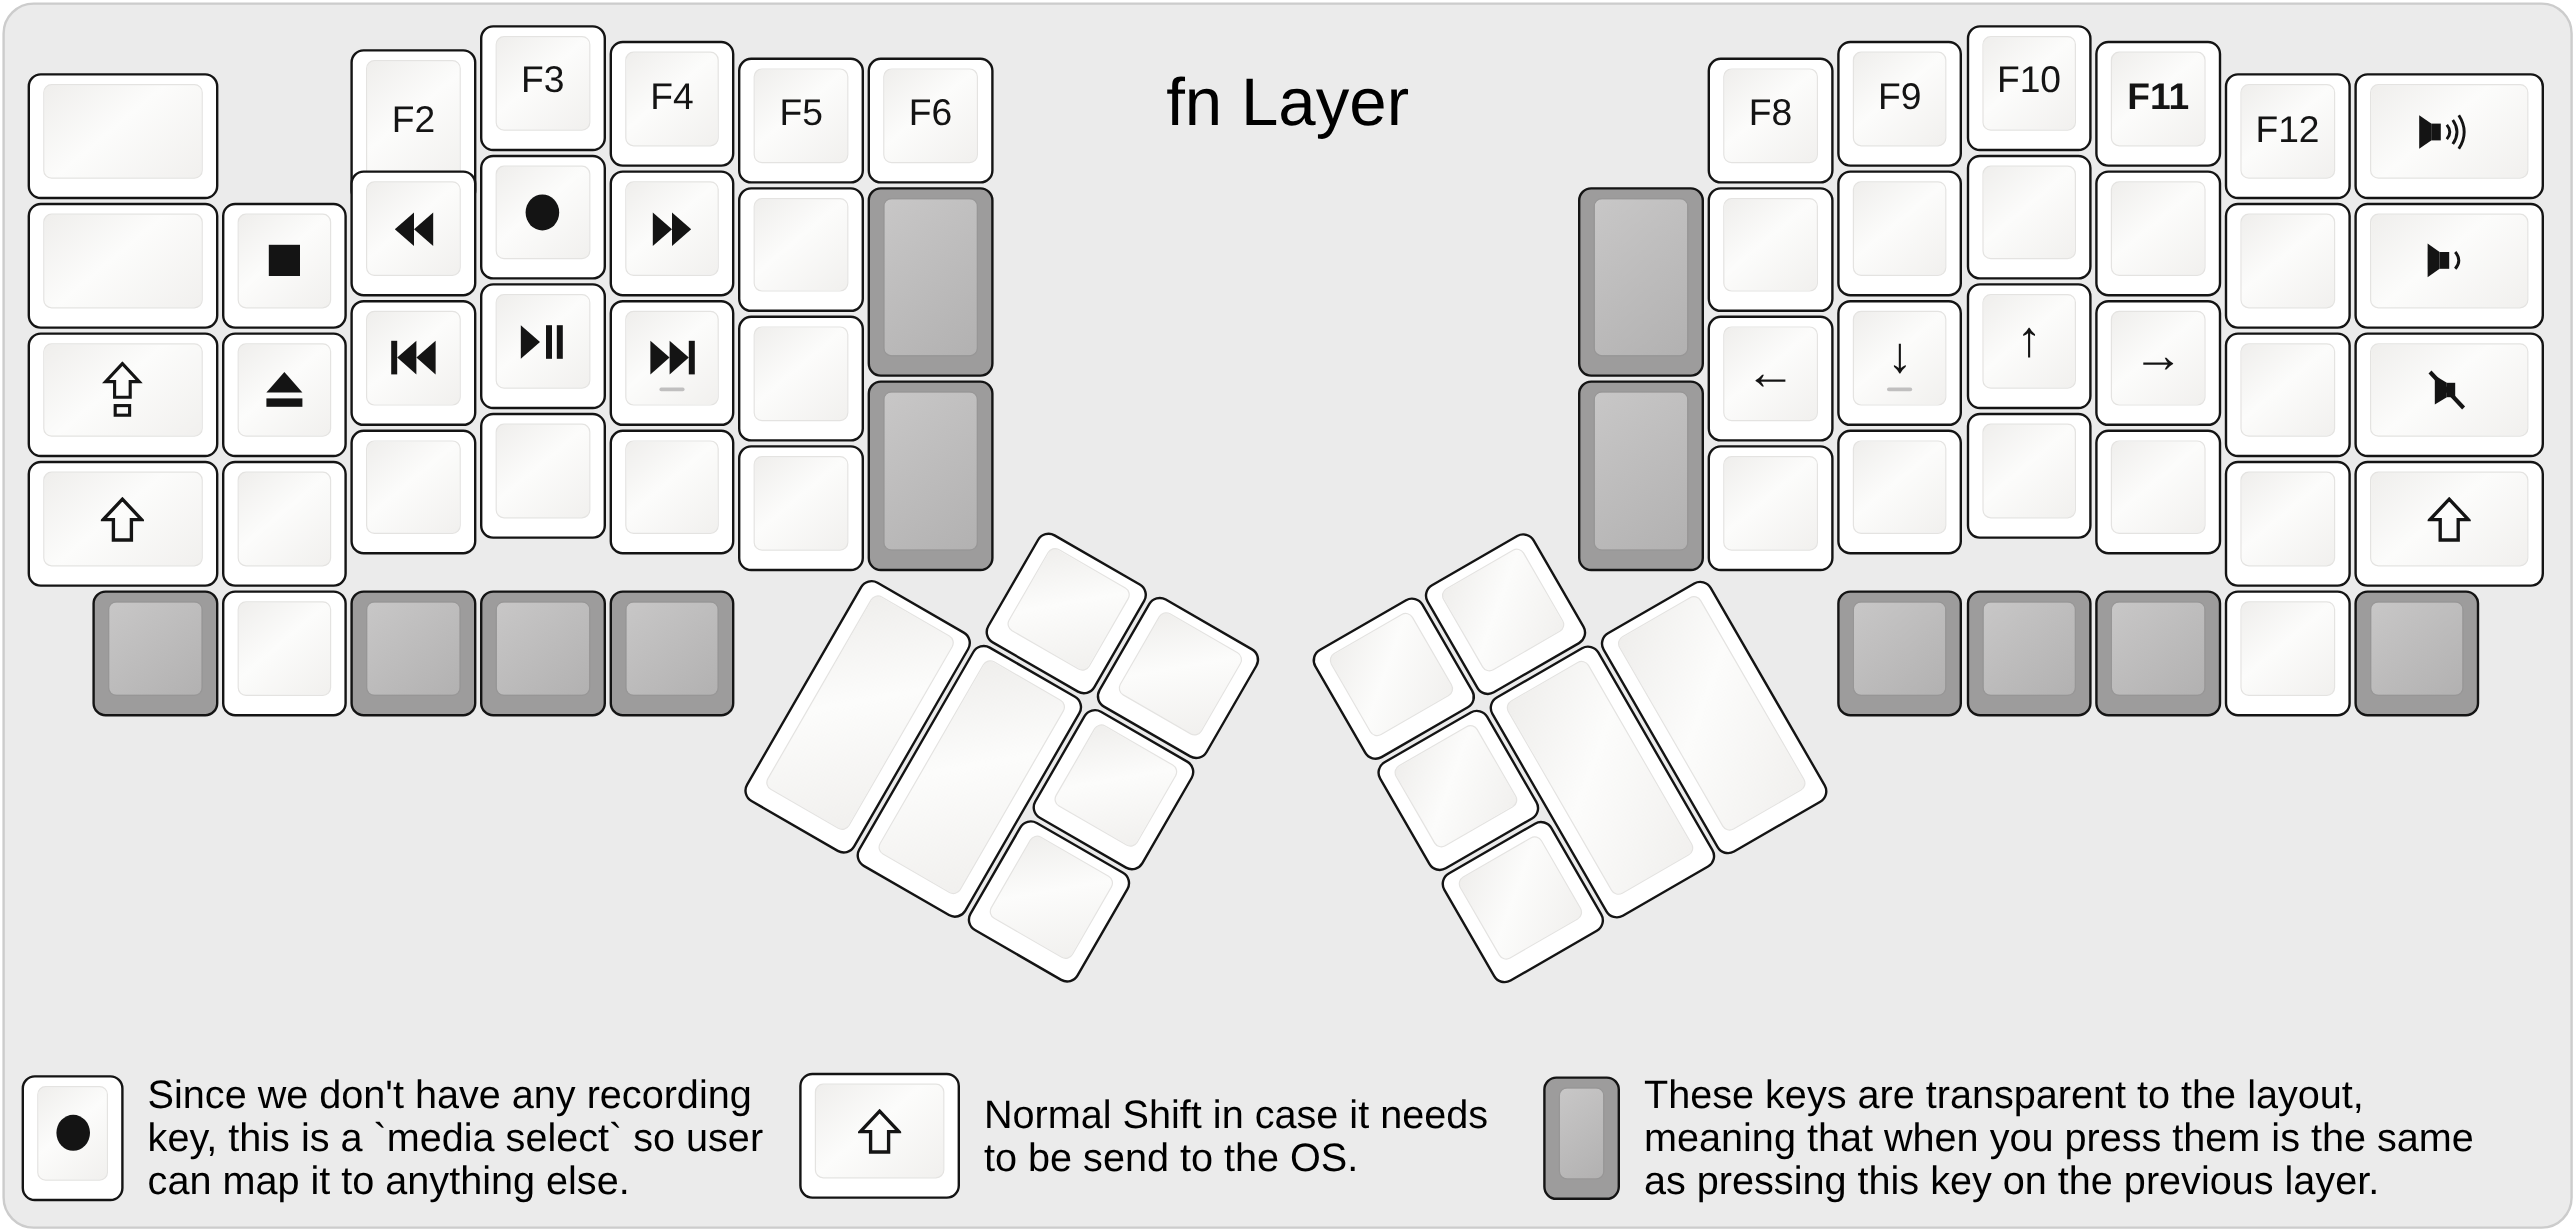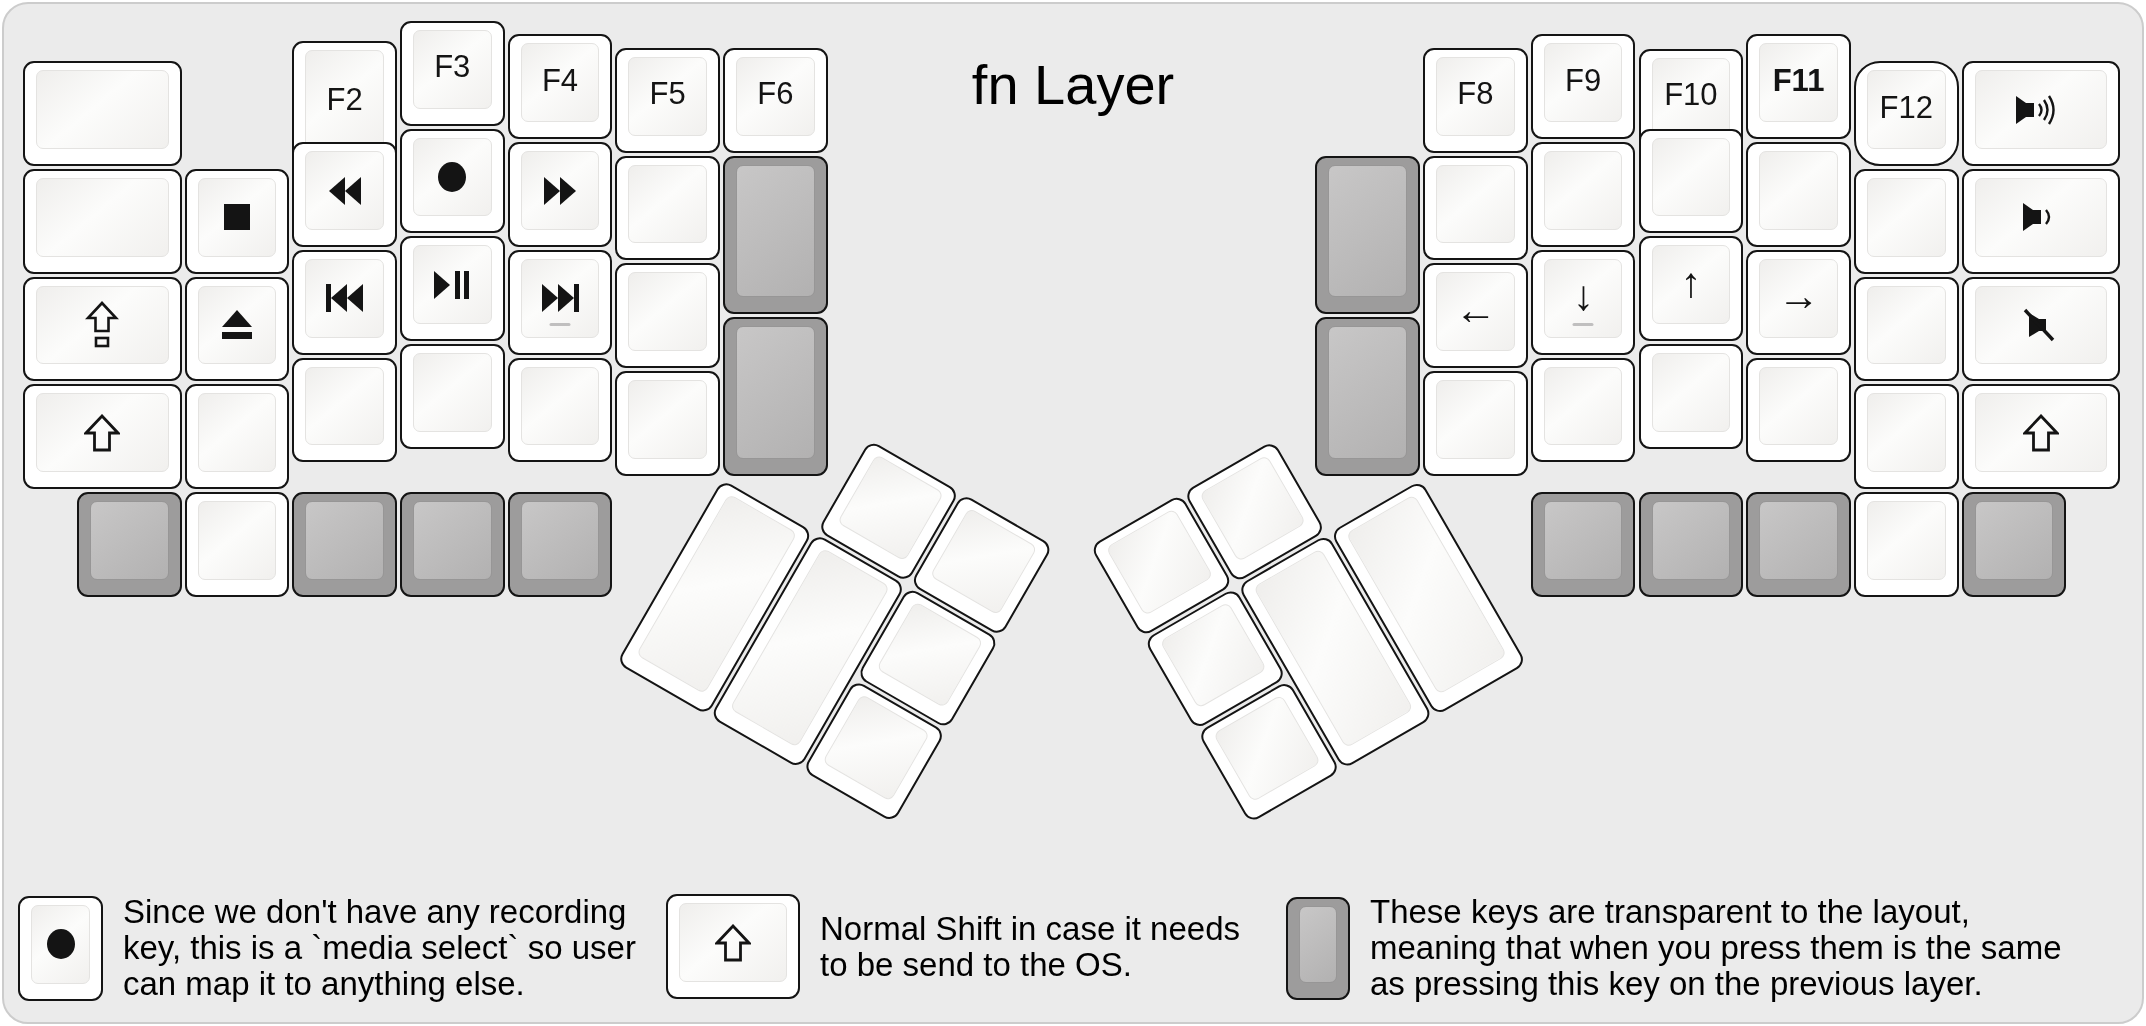--- a/index.html
+++ b/index.html
@@ -274,21 +274,21 @@
     </div>
     <div class="key white" style="left: 1530.8px; top: 249.863px; width: 104.7px; height: 104.7px;">
       <div class="keytop">
         <span class="glyph-arrow">↓</span>
         <div class="dash"></div>
       </div>
     </div>
     <div class="key white" style="left: 1530.8px; top: 357.562px; width: 104.7px; height: 104.7px;">
       <div class="keytop"></div>
     </div>
-    <div class="key white" style="left: 1638.5px; top: 21px; width: 104.7px; height: 104.7px; margin-top: 28px;">
+    <div class="key white" style="left: 1638.5px; top: 21px; width: 104.7px; height: 104.7px;">
       <div class="keytop">
         <span class="label">F10</span>
       </div>
     </div>
     <div class="key white" style="left: 1638.5px; top: 128.7px; width: 104.7px; height: 104.7px;">
       <div class="keytop"></div>
     </div>
     <div class="key white" style="left: 1638.5px; top: 236.4px; width: 104.7px; height: 104.7px;">
       <div class="keytop">
         <span class="glyph-arrow">↑</span>
@@ -306,21 +306,21 @@
       <div class="keytop"></div>
     </div>
     <div class="key white" style="left: 1746.2px; top: 249.863px; width: 104.7px; height: 104.7px;">
       <div class="keytop">
         <span class="glyph-arrow">→</span>
       </div>
     </div>
     <div class="key white" style="left: 1746.2px; top: 357.562px; width: 104.7px; height: 104.7px;">
       <div class="keytop"></div>
     </div>
-    <div class="key white" style="left: 1853.9px; top: 61.3875px; width: 104.7px; height: 104.7px; border-radius: 26px;">
+    <div class="key white" style="left: 1853.9px; top: 61.3875px; width: 104.7px; height: 104.7px;">
       <div class="keytop">
         <span class="label">F12</span>
       </div>
     </div>
     <div class="key white" style="left: 1853.9px; top: 169.088px; width: 104.7px; height: 104.7px;">
       <div class="keytop"></div>
     </div>
     <div class="key white" style="left: 1853.9px; top: 276.788px; width: 104.7px; height: 104.7px;">
       <div class="keytop"></div>
     </div>

